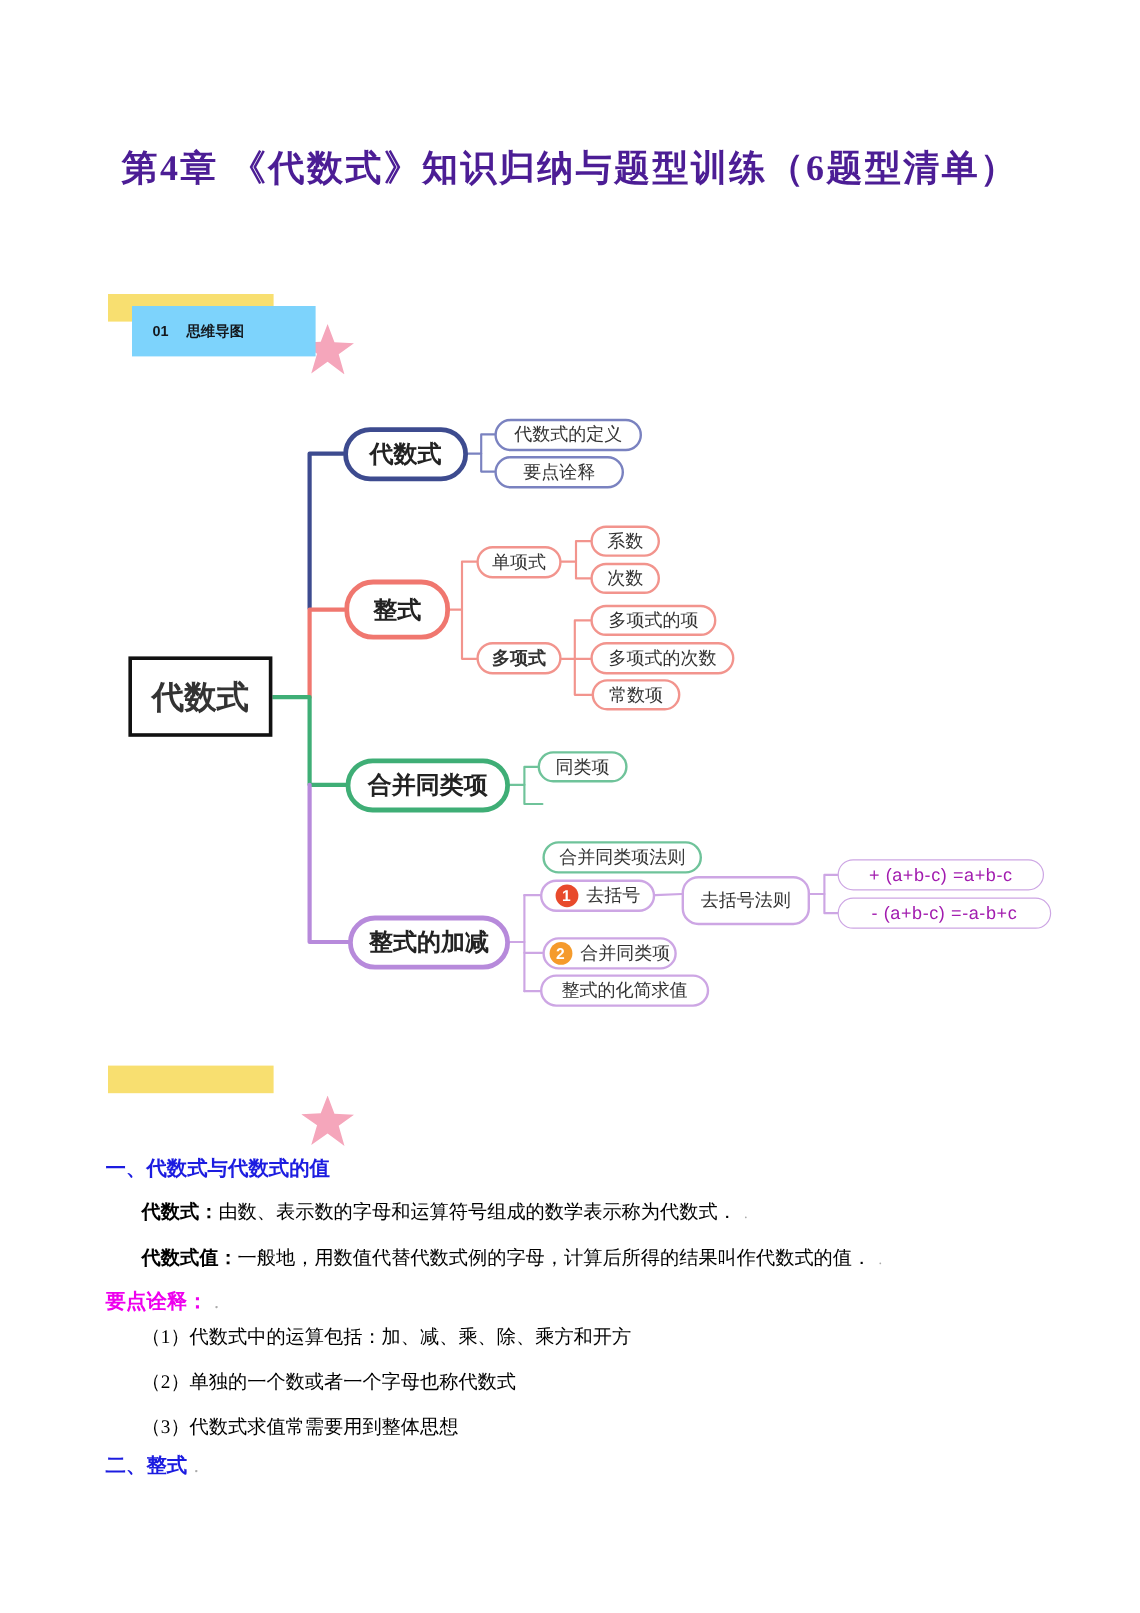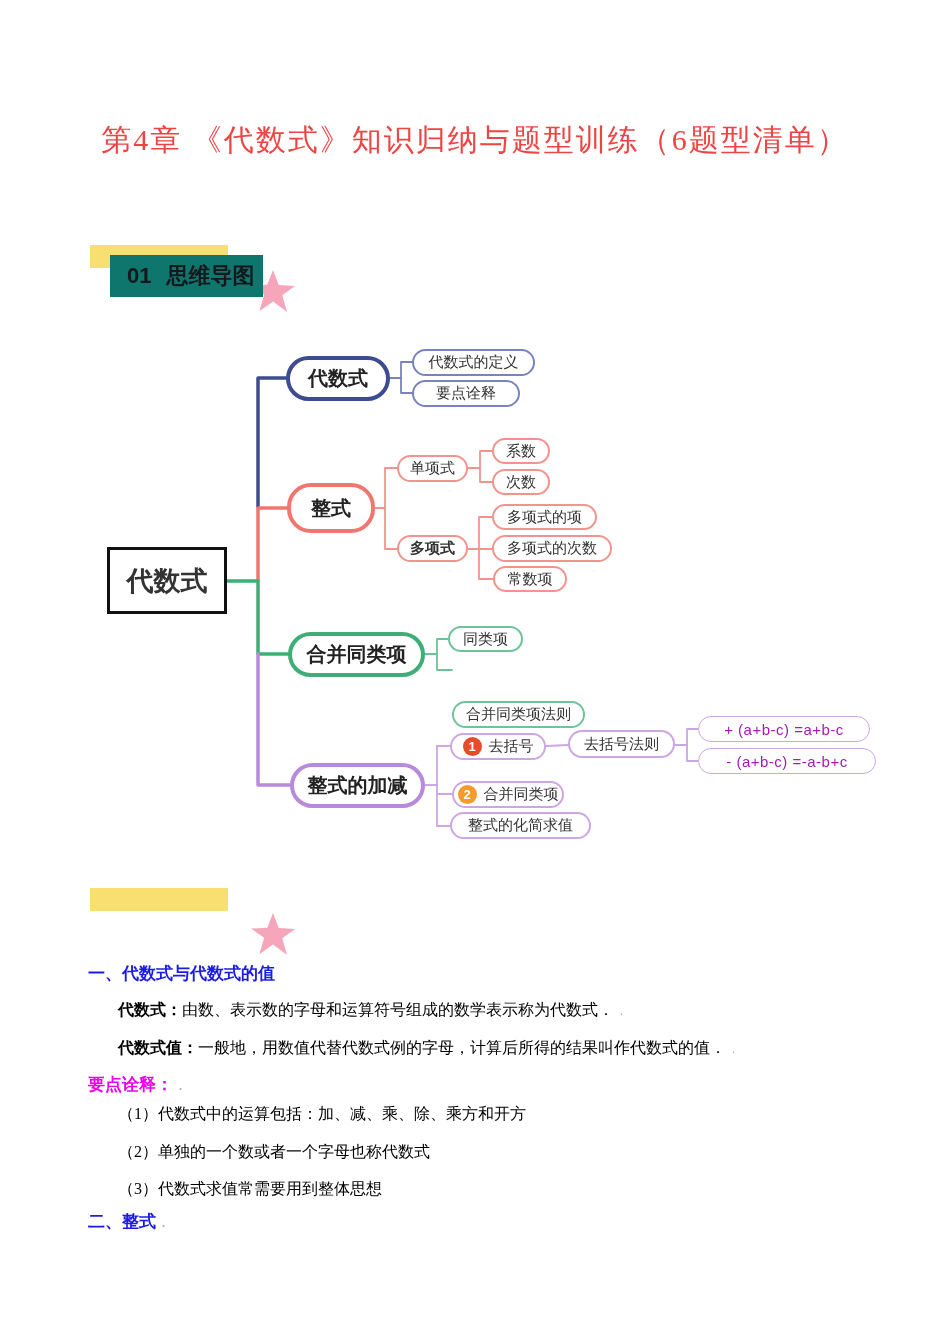--- a/index.html
+++ b/index.html
@@ -1,30 +1,30 @@
 <!DOCTYPE html>
 <html><head>
 <meta charset="utf-8">
 <style>
   html,body{margin:0;padding:0;background:#e8e8e8;}
   .page{position:relative;width:950px;height:1344px;margin:0 auto;background:#ffffff;overflow:hidden;
         font-family:"Liberation Sans","DejaVu Sans",sans-serif;}
   
   .doc-title{position:absolute;left:0;top:120px;width:100%;text-align:center;
-             font-family:"Liberation Serif","DejaVu Serif",serif;font-weight:normal;
-             font-size:30px;color:#ef4444;letter-spacing:2px;}
+             font-family:"Liberation Serif","DejaVu Serif",serif;font-weight:bold;
+             font-size:30px;color:#4c1d95;letter-spacing:2px;}
   
   .sec-header{position:absolute;left:88px;width:230px;height:75px;}
   #hdr01{top:238px;} #hdr02{top:881px;}
   .hdr-yellow{position:absolute;left:2px;top:7px;width:138px;height:23px;background:#F8DF70;z-index:1;}
   .hdr-star{position:absolute;left:163px;top:32px;width:44px;height:42px;background:#F5A6BB;z-index:2;
             clip-path:polygon(50% 0%,63% 36%,100% 38%,71% 60%,82% 100%,50% 75%,19% 98%,30% 59%,0% 37%,37% 35%);}
-  .hdr-blue{position:absolute;left:22px;top:17px;width:153px;height:42px;background:#0f766e;z-index:3;
+  .hdr-blue{position:absolute;left:22px;top:17px;width:153px;height:42px;background:#7dd3fc;z-index:3;
             display:flex;align-items:center;padding-left:17px;gap:15px;box-sizing:border-box;
-            font-weight:bold;font-size:22px;color:#14181d;}
+            font-weight:bold;font-size:12px;color:#14181d;}
   
   .mindmap{position:absolute;left:0;top:0;width:950px;height:1344px;}
   .mm-svg{position:absolute;left:0;top:0;}
   .mm-node{position:absolute;box-sizing:border-box;background:#fff;display:flex;align-items:center;
            justify-content:center;white-space:nowrap;color:#2e2e2e;z-index:4;}
   .mm-root{border:3px solid #111;font-weight:bold;font-size:27px;color:#333;}
   .mm-main{border-style:solid;border-width:4px;border-radius:24px;font-weight:bold;font-size:20px;color:#222;}
   .mm-sub{border-style:solid;border-width:2px;border-radius:14px;font-size:15px;color:#333;}
   .mm-formula{border-style:solid;border-width:1.5px;border-radius:13px;font-size:15px;color:#a21caf;
               letter-spacing:0.5px;}
@@ -46,21 +46,21 @@
   #n-b2s1c2{left:492px;top:469px;width:58px;height:26px;}
   #n-b2s2 {left:397px;top:535px;width:71px;height:27px;font-weight:bold;}
   #n-b2s2c1{left:492px;top:504px;width:105px;height:26px;}
   #n-b2s2c2{left:492px;top:535px;width:120px;height:27px;}
   #n-b2s2c3{left:493px;top:566px;width:74px;height:26px;}
   #n-b3   {left:288px;top:632px;width:137px;height:45px;}
   #n-b3c1 {left:448px;top:626px;width:75px;height:26px;}
   #n-b3c2 {left:452px;top:657px;width:133px;height:27px;margin-top:44px;}
   #n-b4   {left:290px;top:763px;width:135px;height:45px;font-family:Liberation Mono, monospace;}
   #n-b4c1 {left:450px;top:733px;width:96px;height:27px;}
-  #n-b4c1a{left:568px;top:730px;width:107px;height:28px;}
+  #n-b4c1a{left:568px;top:730px;width:107px;height:41px;}
   #n-b4f1 {left:698px;top:716px;width:172px;height:26px;}
   #n-b4f2 {left:698px;top:748px;width:178px;height:26px;}
   #n-b4c2 {left:452px;top:781px;width:112px;height:27px;}
   #n-b4c3 {left:450px;top:812px;width:141px;height:27px;}
   
   .kl{position:absolute;left:88px;width:800px;font-family:"Liberation Serif","DejaVu Serif",serif;
       font-size:16px;color:#000;white-space:nowrap;}
   .kl .lead{font-weight:bold;}
   .kl.h-blue{color:#1C1CE0;font-weight:bold;font-size:17px;}
   .kl.h-mag{color:#EE00EE;font-weight:bold;font-size:17px;}

